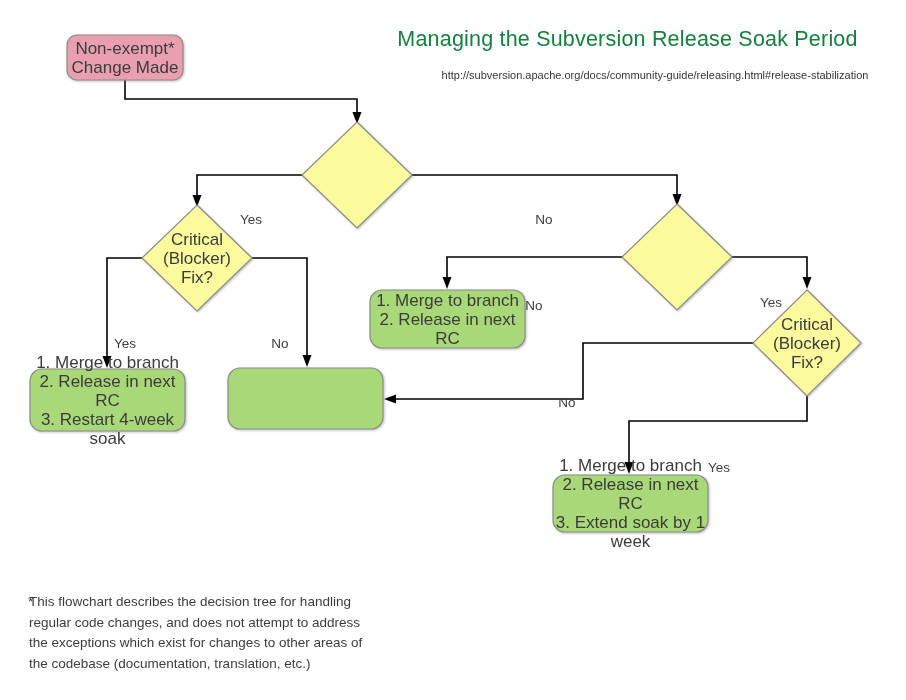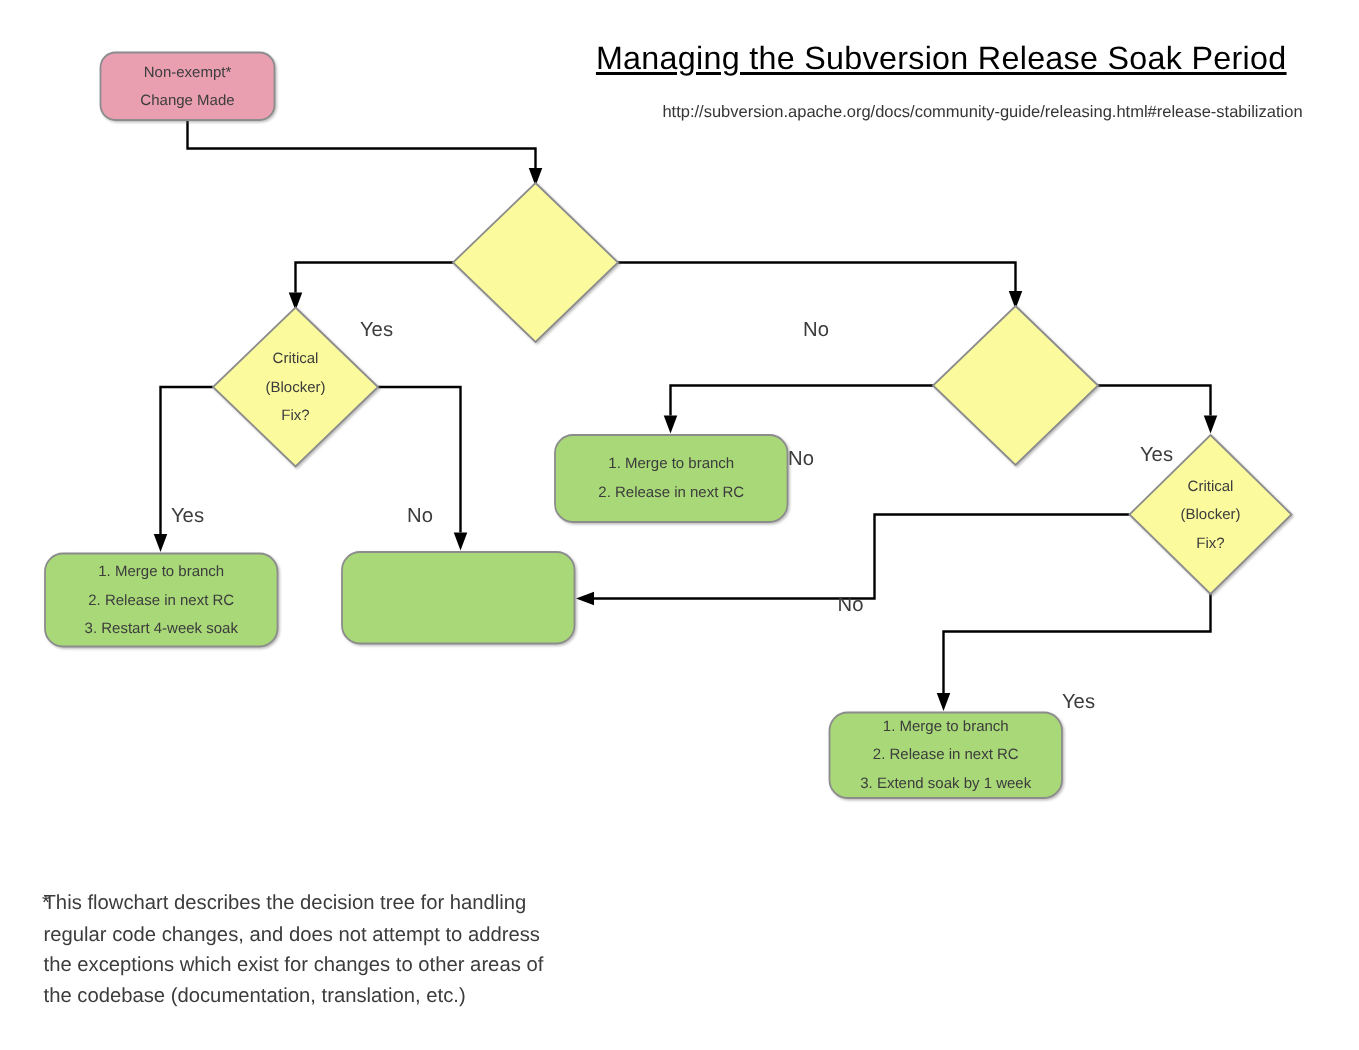--- a/index.html
+++ b/index.html
@@ -6,29 +6,29 @@
   .canvas {
     position:relative; width:906px; height:700px; background:#ffffff;
     font-family:"Liberation Sans","DejaVu Sans",sans-serif; overflow:hidden;
   }
   svg.layer { position:absolute; left:0; top:0; display:block; }
   .shape { stroke:#8c8c8c; stroke-width:1.2; filter:drop-shadow(1.3px 1.5px 0.8px rgba(110,110,110,0.45)); }
   .edge  { fill:none; stroke:#000000; stroke-width:1.6; }
   .arrow { fill:#000000; stroke:none; }
   .title {
     position:absolute; left:355px; top:27px; width:545px; text-align:center;
-    font-size:21.5px; color:#000000; letter-spacing:0.2px;text-decoration:underline;
+    font-size:21.5px; color:#15803d; letter-spacing:0.2px;
   }
   .subtitle {
     position:absolute; left:385px; top:69px; width:540px; text-align:center;
     font-size:11px; color:#353535;
   }
   .node-label {
     position:absolute; display:flex; align-items:center; justify-content:center;
-    text-align:center; white-space:pre-line; font-size:10px; line-height:19px; color:#3c3c3c;
+    text-align:center; white-space:pre-line; font-size:17px; line-height:19px; color:#3c3c3c;
   }
   .edge-label {
     position:absolute; width:40px; text-align:center; font-size:13.5px; color:#3c3c3c;margin-top:32px;
   }
   .footnote {
     position:absolute; left:28px; top:592px; width:400px;
     font-size:13.5px; line-height:20.5px; color:#3c3c3c;
   }
   .footnote .marker { position:absolute; left:0; top:0; }
   .footnote .fn-text { margin-left:1px; white-space:pre-line; }

